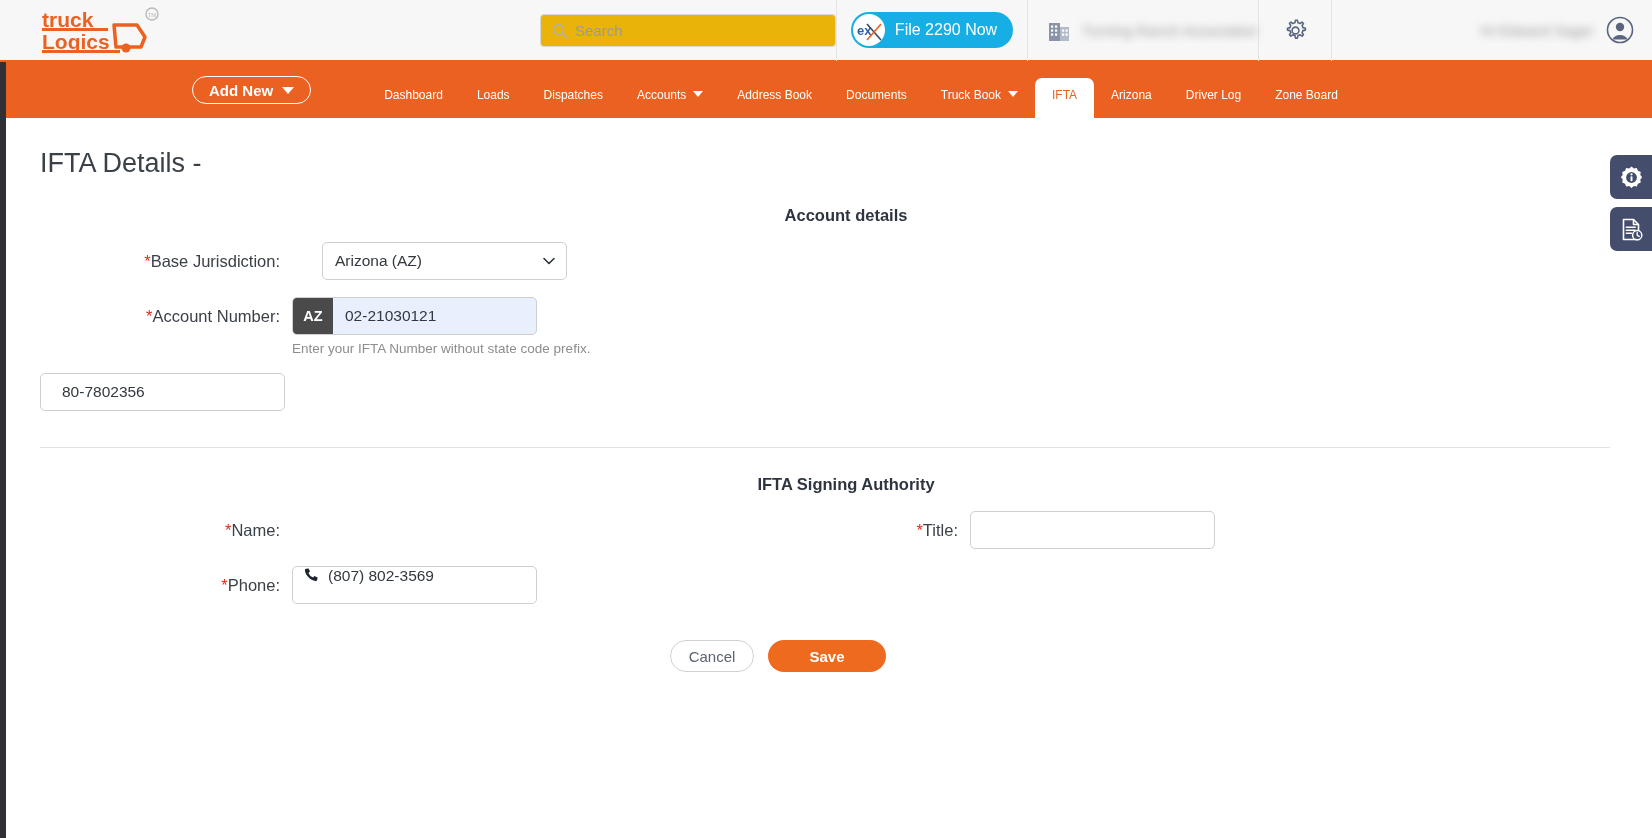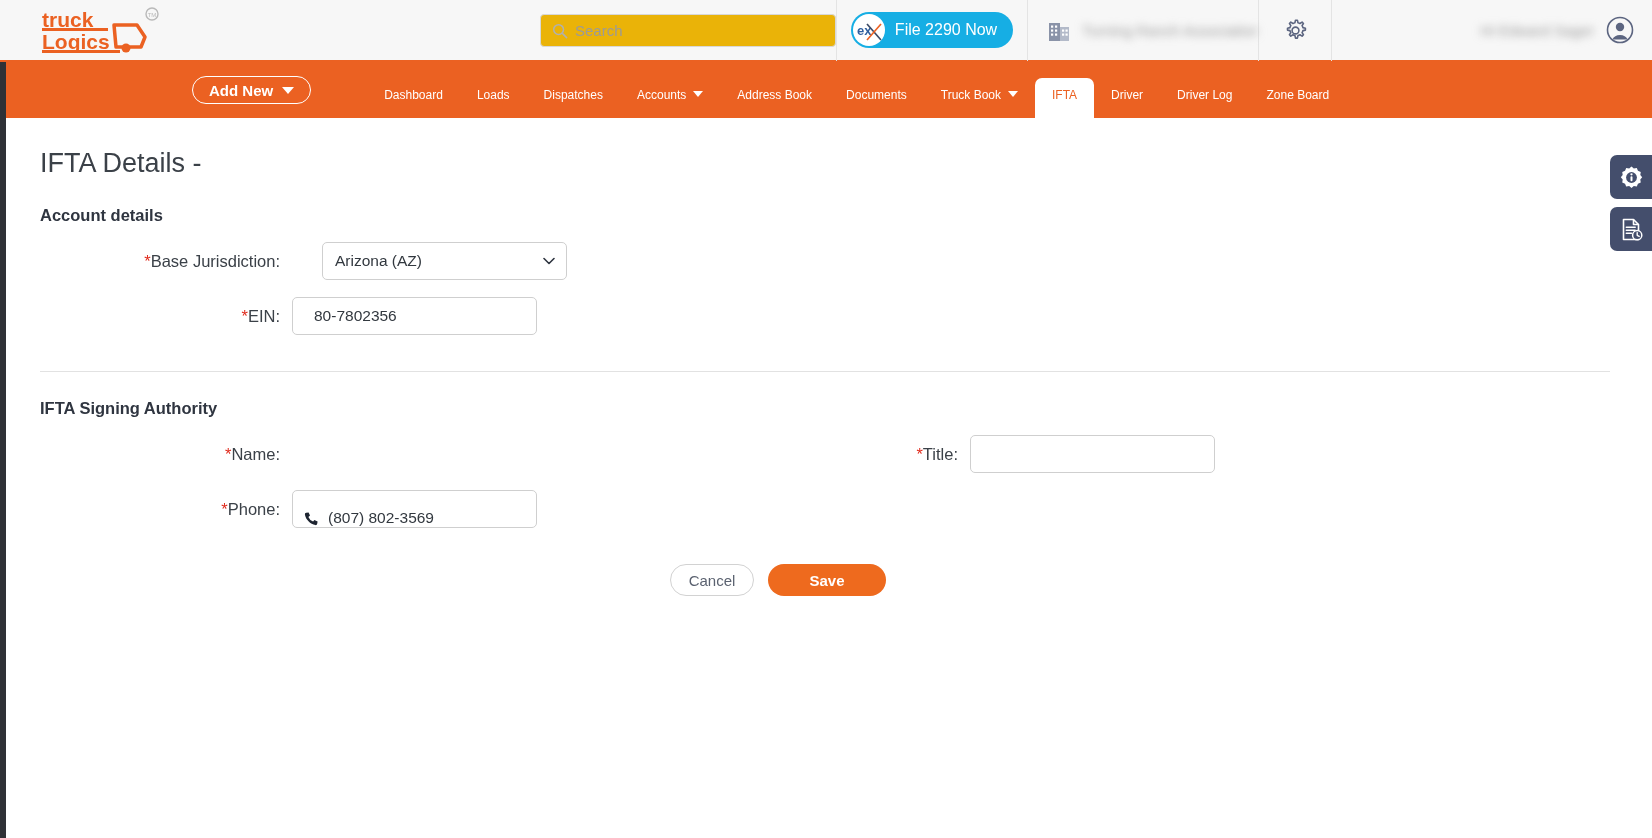--- a/index.html
+++ b/index.html
@@ -250,20 +250,21 @@
     font-size: 27px;
     color: #3b4148;
     font-weight: normal;
     padding-top: 30px;
   }
   .section-title {
     font-size: 16.5px;
     color: #2f3540;
     font-weight: bold;
     margin-top: 27px;
+    text-align: center;
   }
 
   .form-row {
     display: flex;
     align-items: flex-start;
     margin-top: 17px;
   }
   .label {
     width: 252px;
     text-align: right;
@@ -378,21 +379,21 @@
     white-space: nowrap;
   }
 
   .phone-box {
     width: 245px;
     height: 38px;
     border: 1px solid #cfcfcf;
     border-radius: 5px;
     background: #ffffff;
     display: flex;
-    align-items: flex-end;
+    align-items: flex-start;
     padding: 0 10px;
     gap: 9px;
   }
   .phone-box svg { width: 16px; height: 16px; flex: none; }
   .phone-box input {
     border: none; outline: none;
     background: transparent;
     width: 100%;
     font-size: 15.5px;
     font-family: "Liberation Sans", sans-serif;
@@ -567,21 +568,21 @@
         <span>Documents</span>
       </div>
       <div class="nav-item">
         <span>Truck Book</span>
         <span class="caret-sm"></span>
       </div>
       <div class="nav-item active">
         <span>IFTA</span>
       </div>
       <div class="nav-item">
-        <span>Driver</span>
+        <span>Arizona</span>
       </div>
       <div class="nav-item">
         <span>Driver Log</span>
       </div>
       <div class="nav-item">
         <span>Zone Board</span>
       </div>
     </div>
   </div>
 
@@ -601,25 +602,34 @@
       <div class="field">
         <div class="select-box">
           <span>Arizona (AZ)</span>
           <svg class="chev" viewBox="0 0 12 8">
             <polyline points="1,1.5 6,6.5 11,1.5" fill="none" stroke="#2f3540" stroke-width="1.6" stroke-linecap="round" stroke-linejoin="round"></polyline>
           </svg>
         </div>
       </div>
     </div>
 
-
     <div class="form-row">
       <div class="label">
-        <span class="req">*</span><span>EIN:</span>
-      </div>
+        <span class="req">*</span><span>Account Number:</span>
+      </div>
+      <div class="field">
+        <div class="prefix-group">
+          <div class="prefix-tag">AZ</div>
+          <input type="text" value="02-21030121" style="">
+        </div>
+        <div class="hint">Enter your IFTA Number without state code prefix.</div>
+      </div>
+    </div>
+
+    <div class="form-row">
       <div class="field">
         <div class="input-box">
           <input type="text" value="80-7802356" style="">
         </div>
       </div>
     </div>
 
     <div class="divider"></div>
 
     <div class="section-title">IFTA Signing Authority</div>

